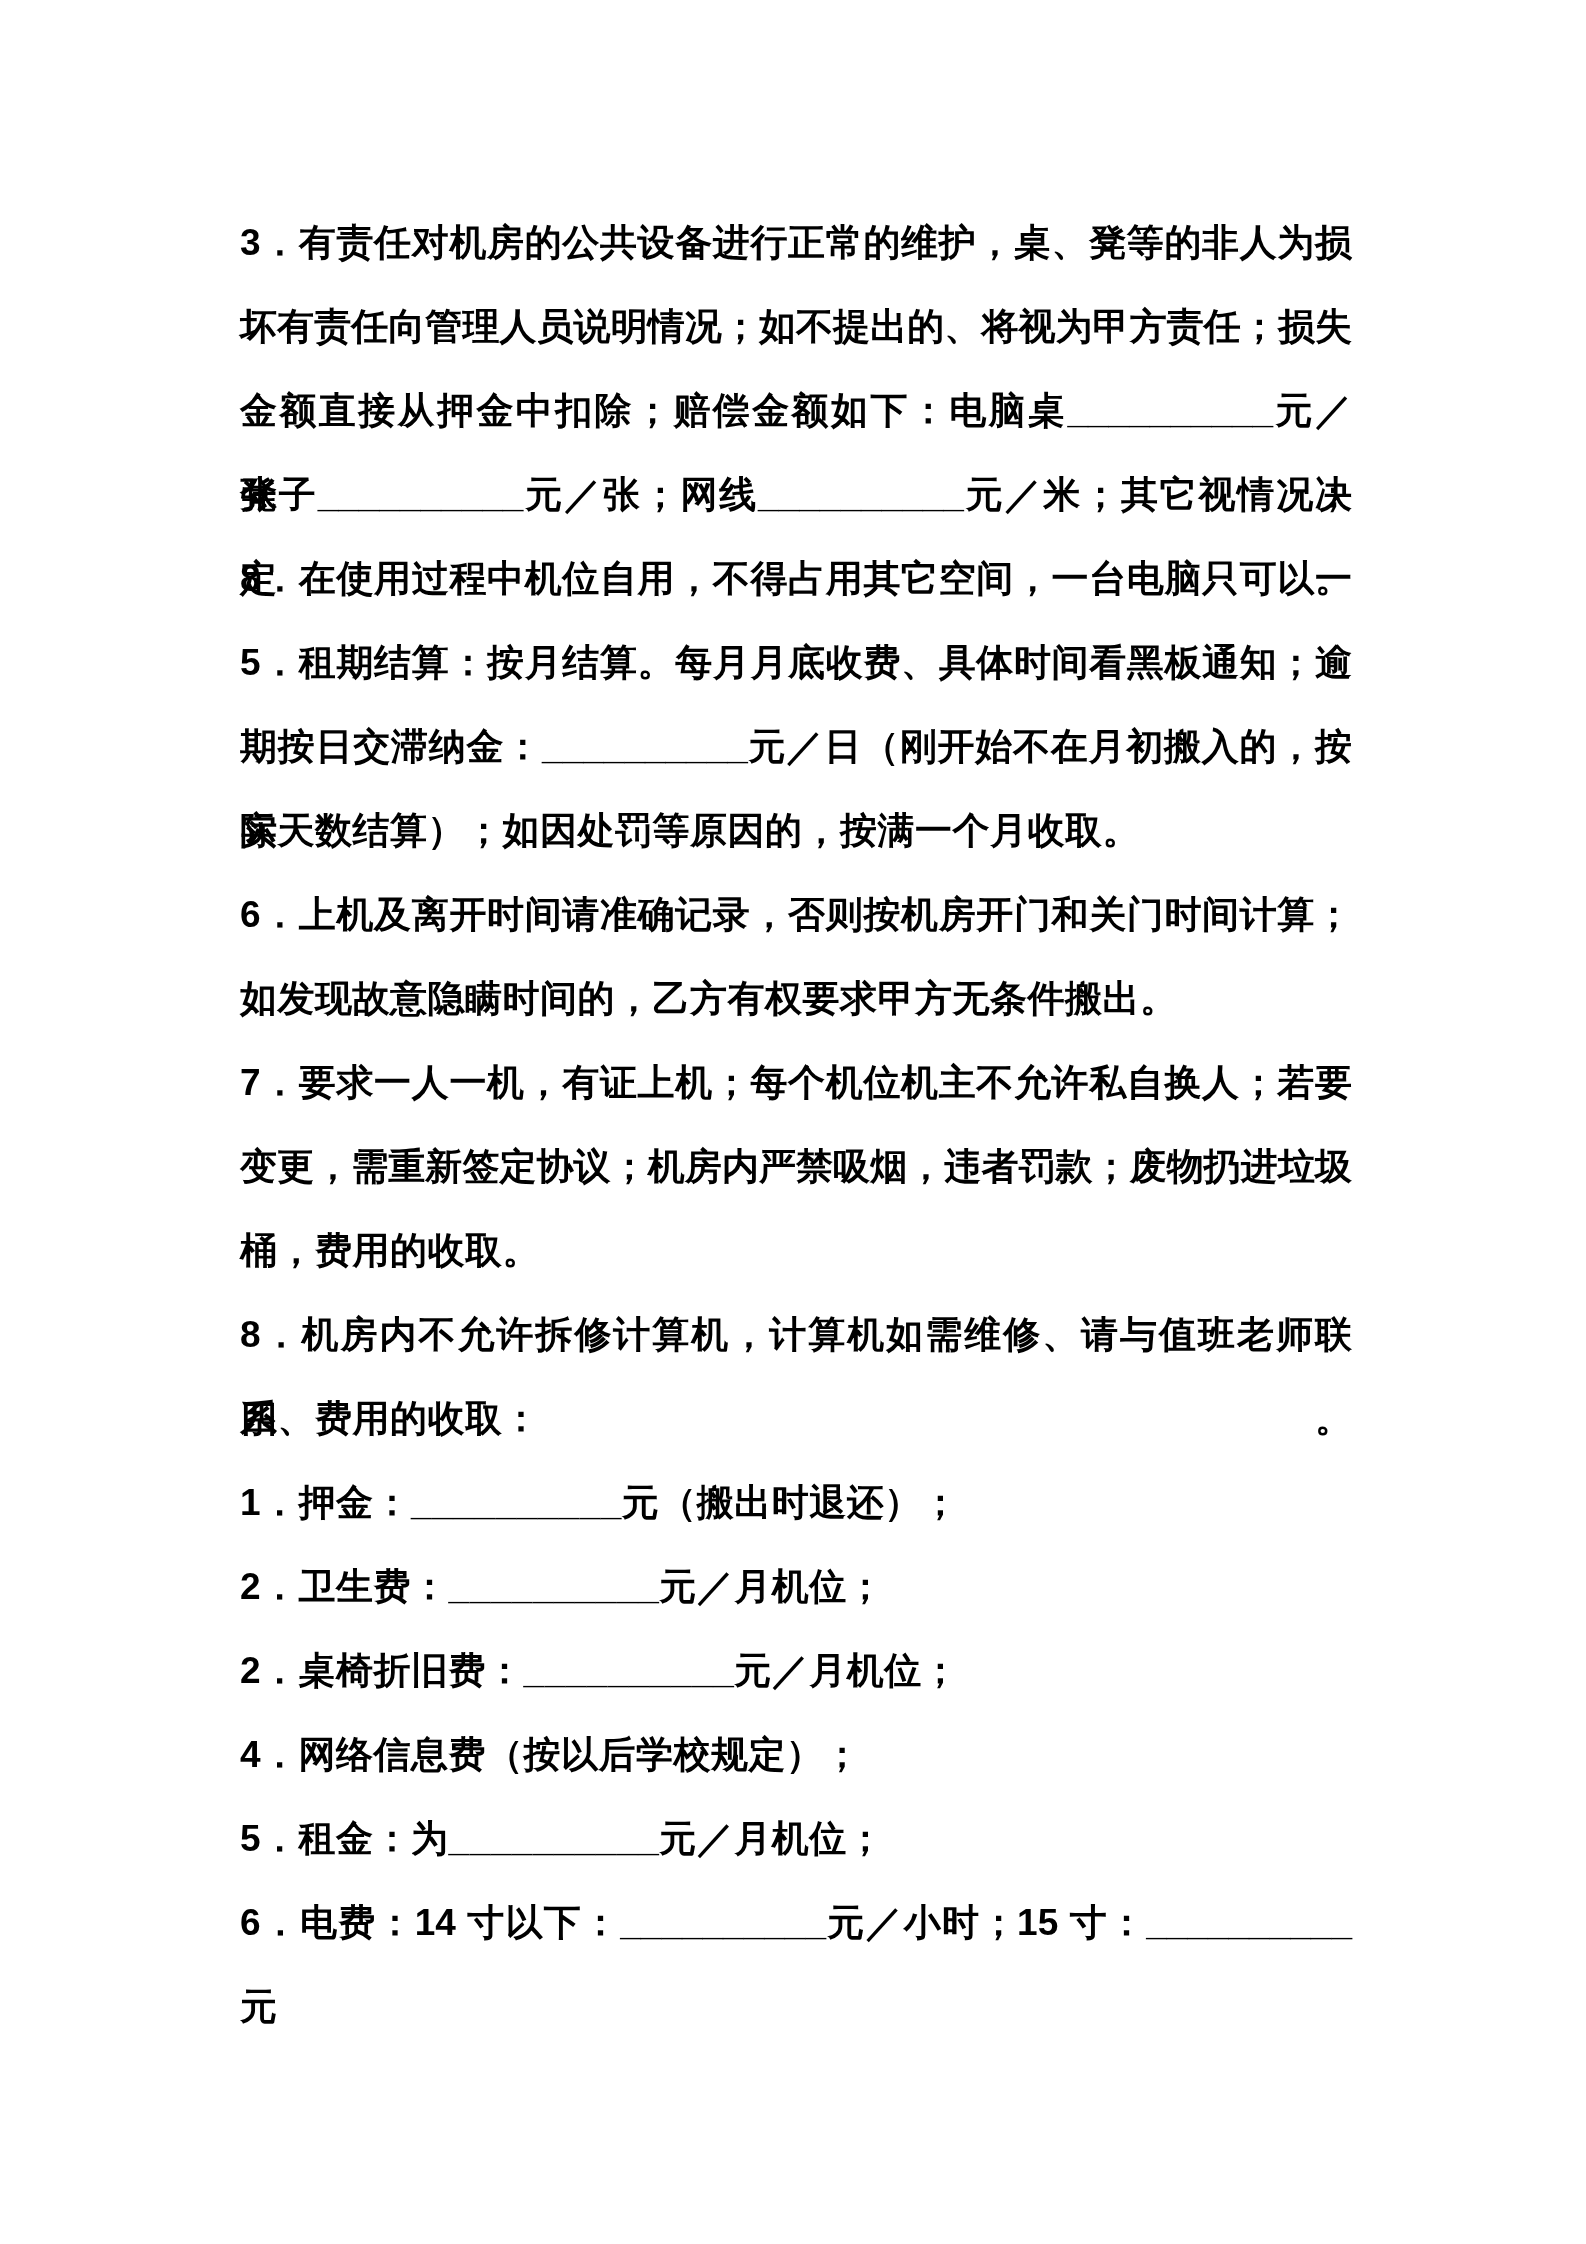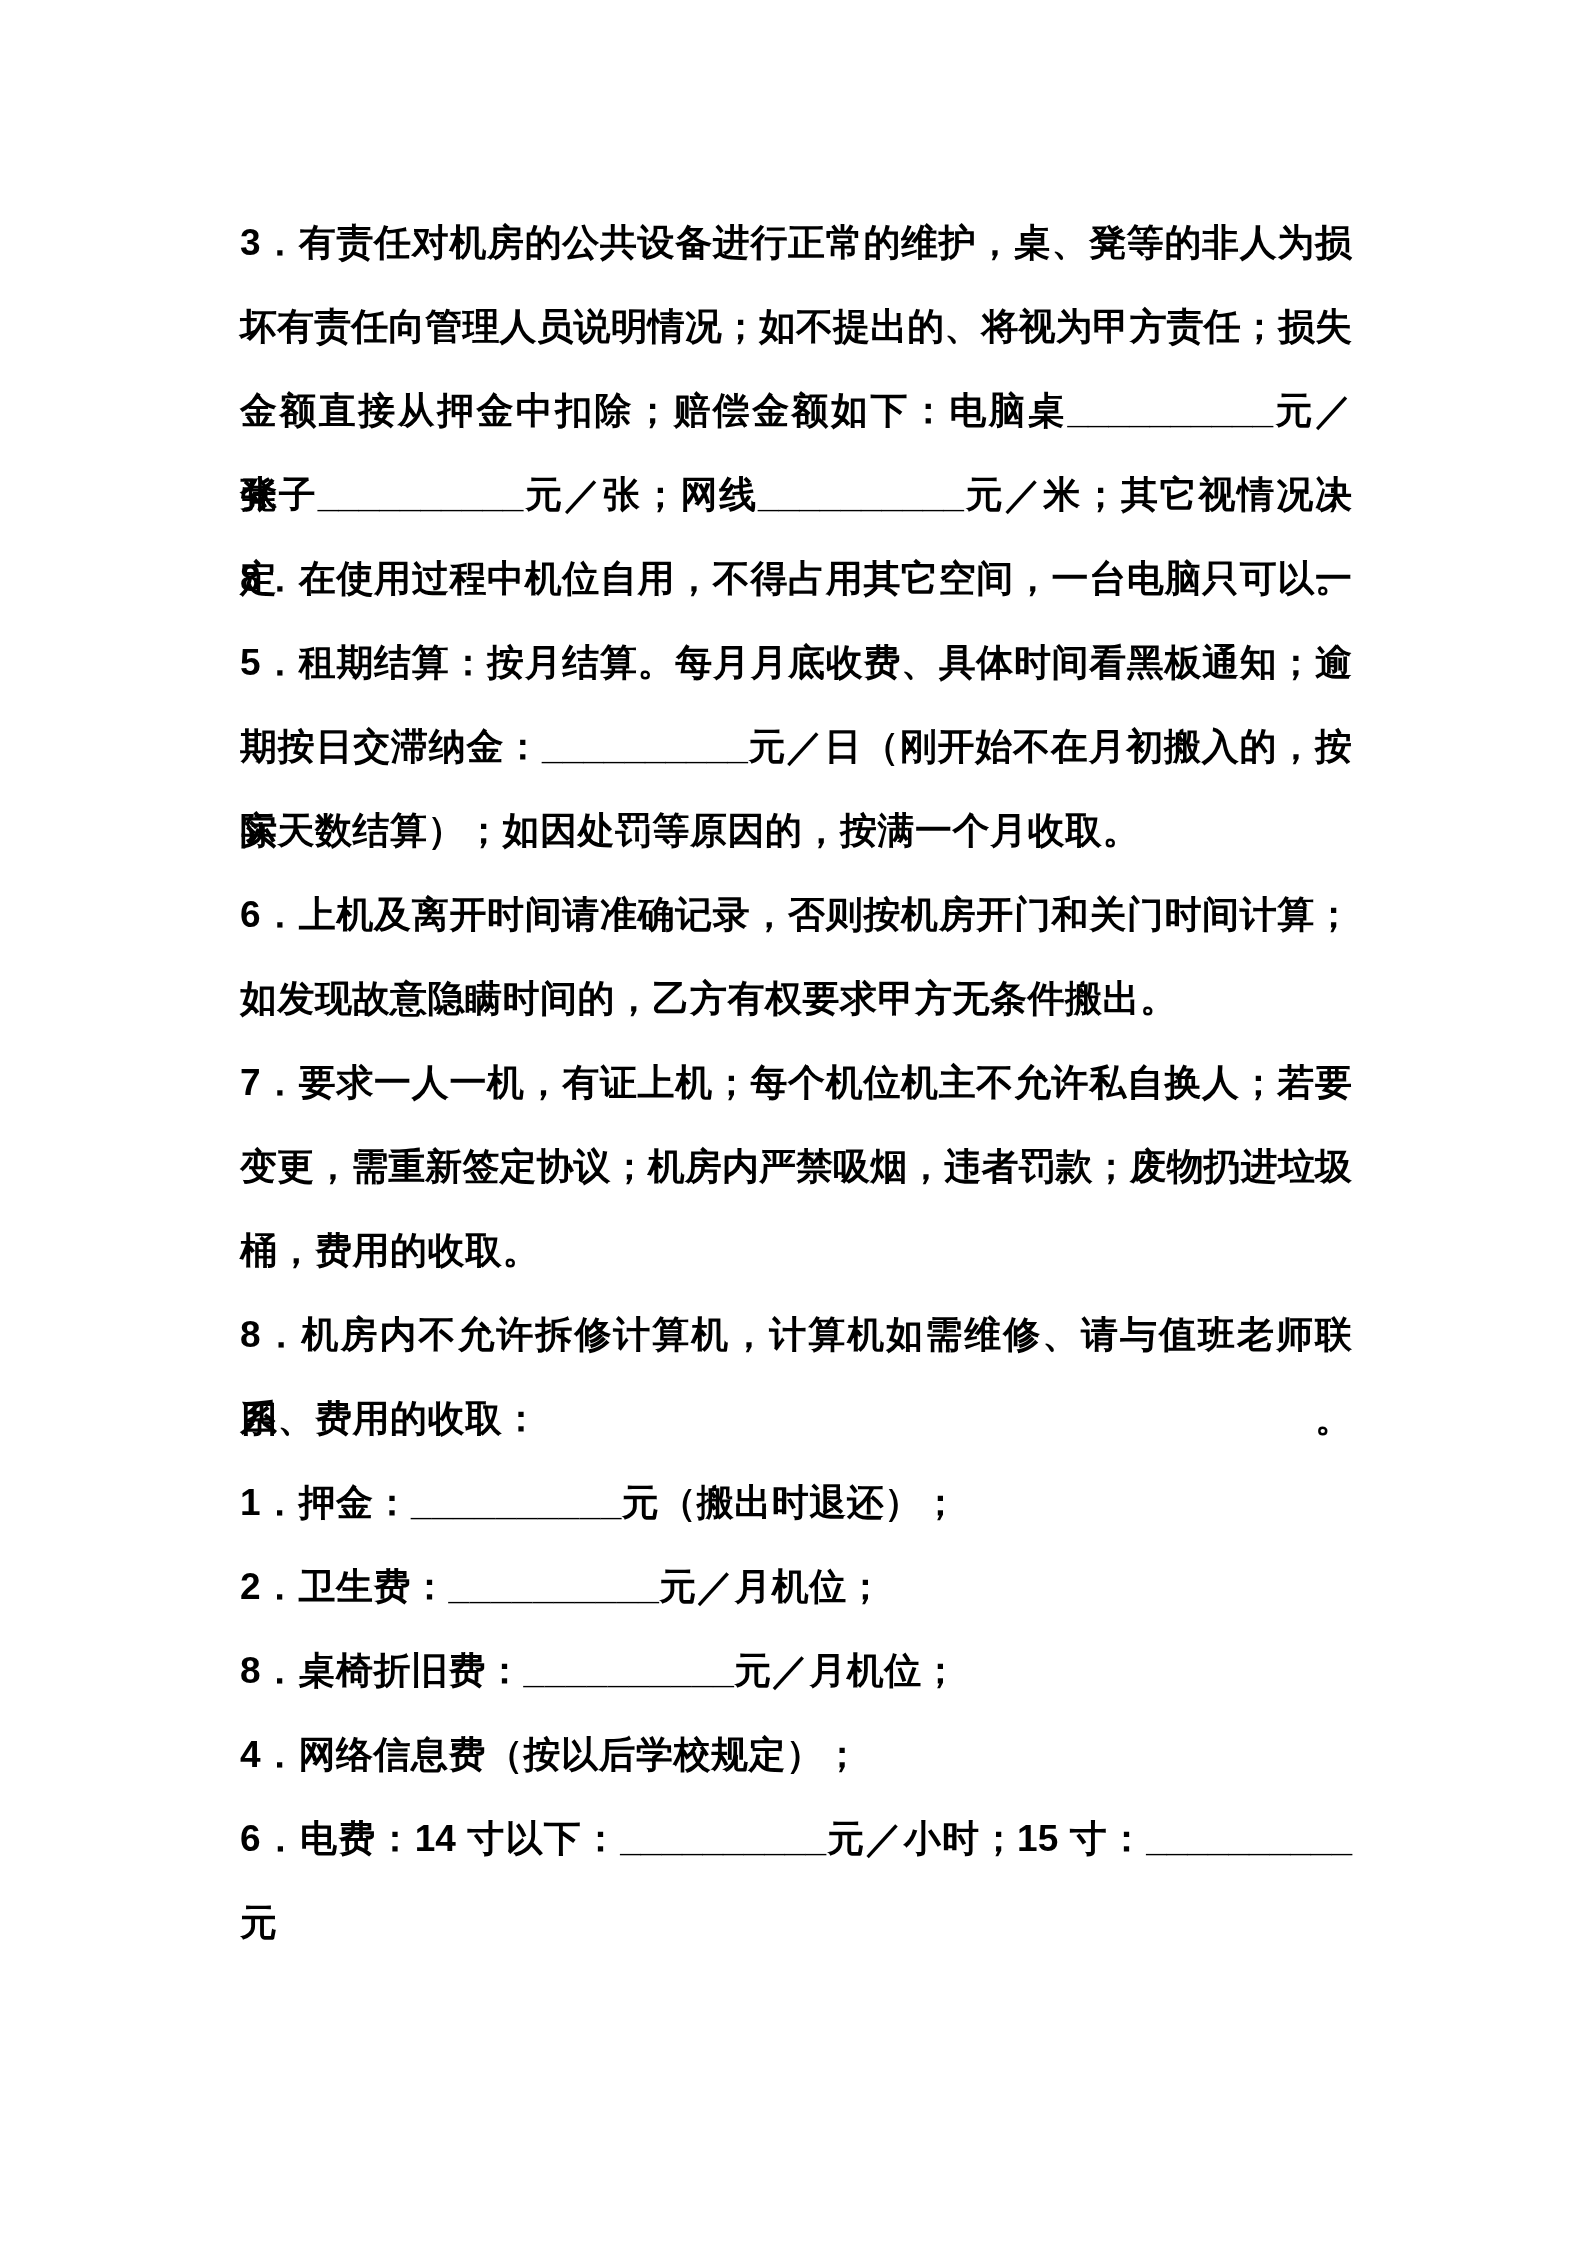--- a/index.html
+++ b/index.html
@@ -72,20 +72,21 @@
       <div class="line">桶，费用的收取。</div>
 
       <div class="line justify">8．机房内不允许拆修计算机，计算机如需维修、请与值班老师联系。</div>
 
       <div class="line">四、费用的收取：</div>
 
       <div class="line">1．押金：__________元（搬出时退还）；</div>
 
       <div class="line">2．卫生费：__________元／月机位；</div>
 
-      <div class="line">8．桌椅折旧费：__________元／月机位；</div>
+      <div class="line">2．桌椅折旧费：__________元／月机位；</div>
 
       <div class="line">4．网络信息费（按以后学校规定）；</div>
 
+      <div class="line">5．租金：为__________元／月机位；</div>
 
       <div class="line justify">6．电费：14 寸以下：__________元／小时；15 寸：__________元</div>
     </div>
 </div>
 
 </body></html>

